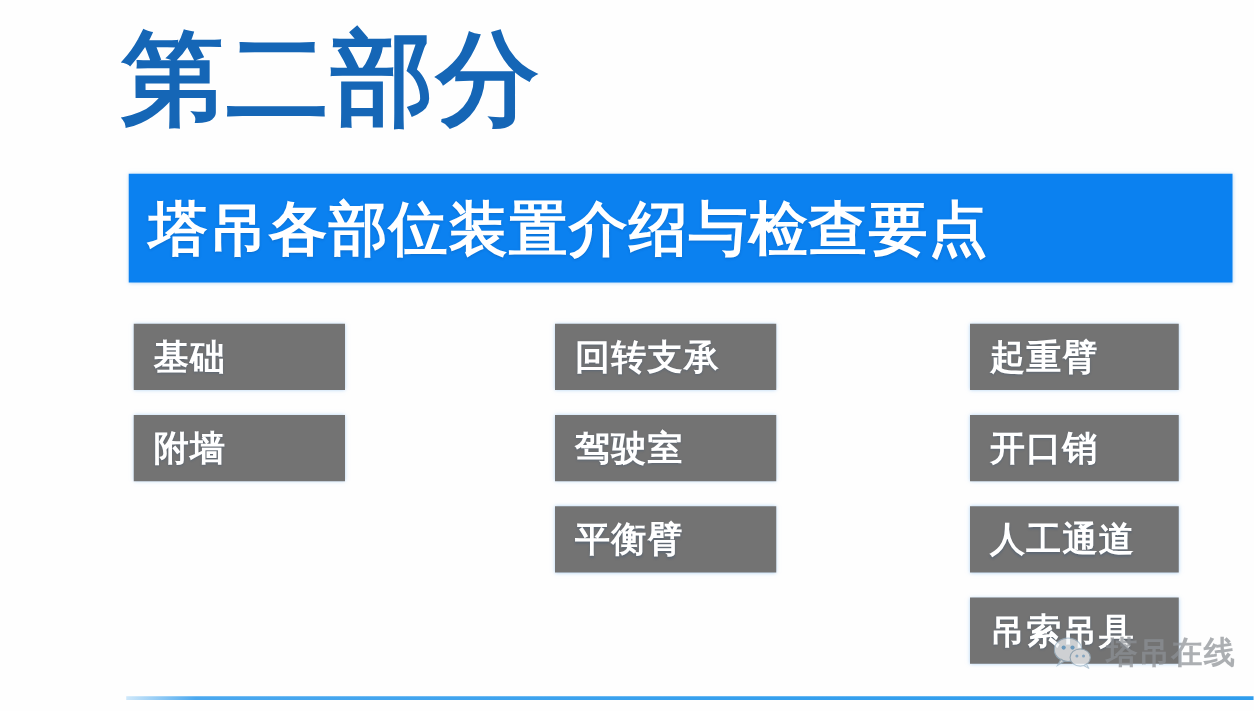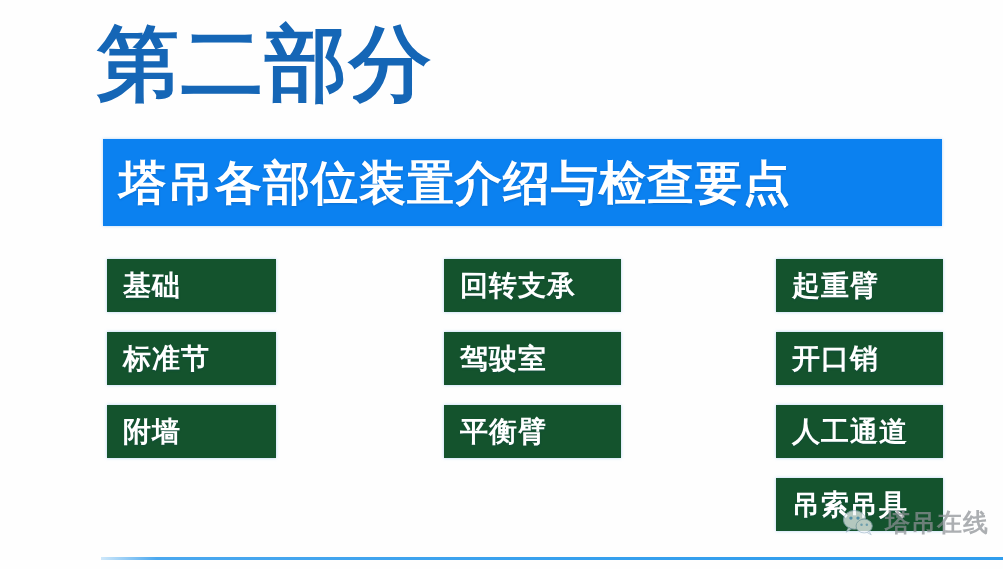--- a/index.html
+++ b/index.html
@@ -40,20 +40,21 @@
 
   
   #banner {
     position: absolute;
     left: 103px;
     top: 139px;
     width: 839px;
     height: 87px;
     background: #0b81f0;
     box-shadow: 0 0 3px rgba(120,180,240,0.55);
+    padding-left: 44px;
   }
   #banner-text {
     position: absolute;
     left: 16px;
     top: 50%;
     transform: translateY(-50%);
     font-size: 47px;
     line-height: 54px;
     font-weight: bold;
     color: #ffffff;
@@ -68,21 +69,21 @@
     top: 259px;
   }
   #col-1 { left: 107px; width: 169px; }
   #col-2 { left: 444px; width: 177px; text-decoration: underline; }
   #col-3 { left: 776px; width: 167px; }
 
   .chip {
     position: relative;
     height: 53px;
     margin-bottom: 20px;
-    background: #14532d;
+    background: #737373;
     box-shadow: 0 0 3px rgba(130,185,240,0.6);
   }
   .chip-label {
     position: absolute;
     left: 16px;
     top: 50%;
     transform: translateY(-50%);
     font-size: 28px;
     line-height: 32px;
     font-weight: bold;
@@ -136,23 +137,20 @@
 
   <div id="banner">
     <div id="banner-text">塔吊各部位装置介绍与检查要点</div>
   </div>
 
   <div class="col" id="col-1">
     <div class="chip">
       <span class="chip-label">基础</span>
     </div>
     <div class="chip">
-      <span class="chip-label">标准节</span>
-    </div>
-    <div class="chip">
       <span class="chip-label">附墙</span>
     </div>
   </div>
 
   <div class="col" id="col-2">
     <div class="chip">
       <span class="chip-label">回转支承</span>
     </div>
     <div class="chip">
       <span class="chip-label">驾驶室</span>

